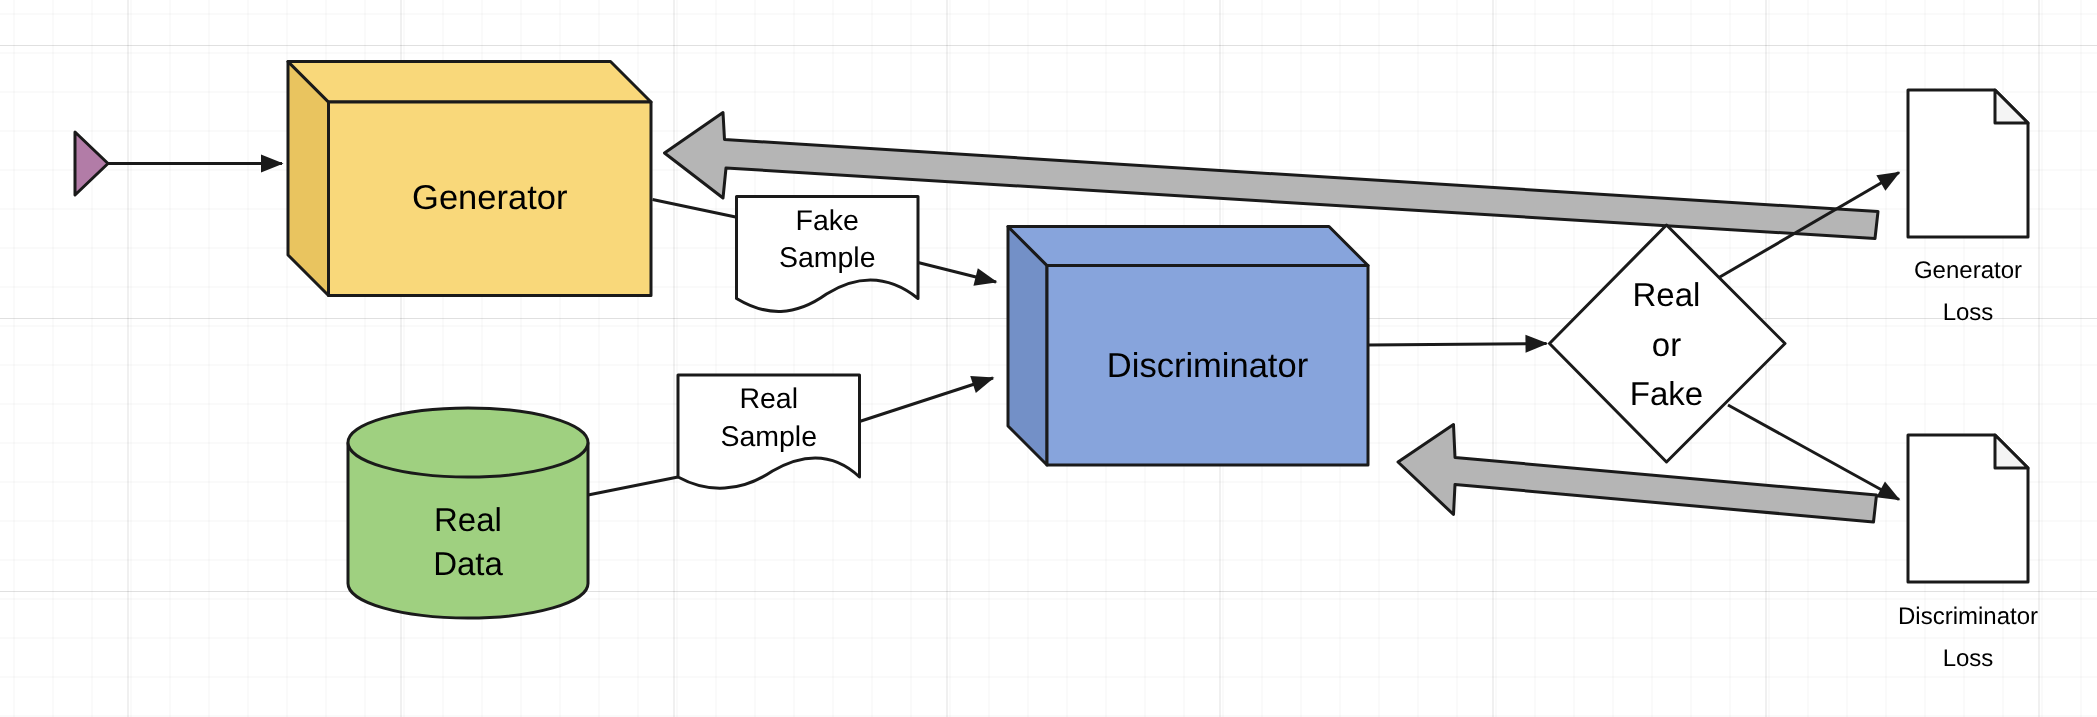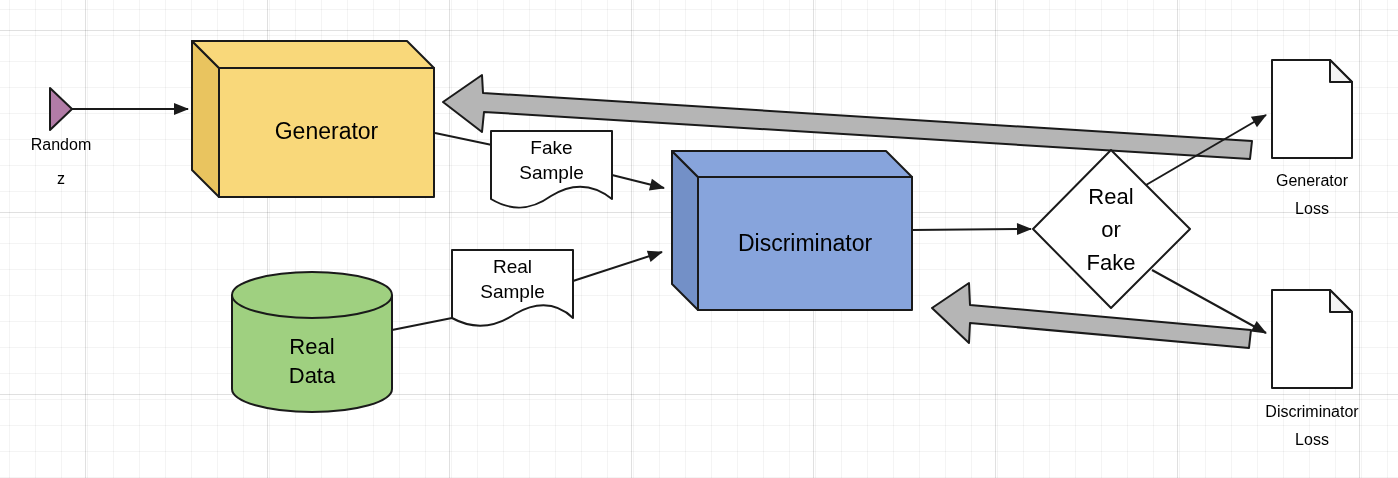--- a/index.html
+++ b/index.html
@@ -86,22 +86,20 @@
       <path class="stroked" d="M1272,60 L1330,60 L1352,82 L1352,158 L1272,158 Z" fill="#FFFFFF"></path>
       <path class="stroked" d="M1330,60 L1330,82 L1352,82 Z" fill="#F4F4F4"></path>
     </g>
 
     <g>
       <path class="stroked" d="M1272,290 L1330,290 L1352,312 L1352,388 L1272,388 Z" fill="#FFFFFF"></path>
       <path class="stroked" d="M1330,290 L1330,312 L1352,312 Z" fill="#F4F4F4"></path>
     </g>
   </svg>
 
-  <div class="lbl lbl-rand" style="left:6px;top:128px;width:110px;height:68px;">Random
-z</div>
 
   <div class="lbl lbl-lg" style="left:219px;top:66px;width:215px;height:131px;">Generator</div>
 
   <div class="lbl lbl-doc" style="left:491px;top:129px;width:121px;height:62px;">Fake
 Sample</div>
 
   <div class="lbl lbl-doc" style="left:452px;top:248px;width:121px;height:62px;">Real
 Sample</div>
 
   <div class="lbl lbl-md" style="left:232px;top:312px;width:160px;height:100px;">Real

